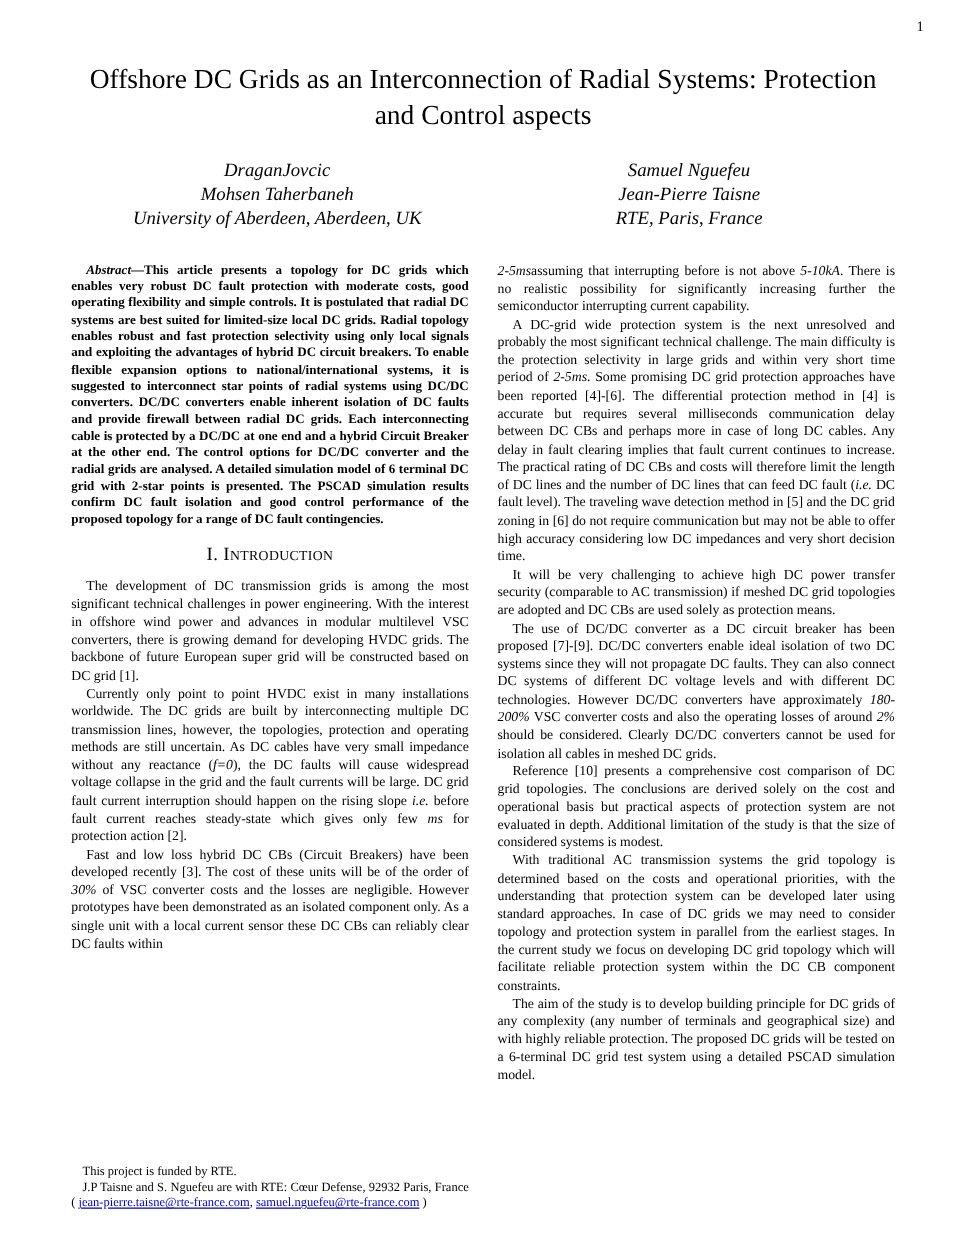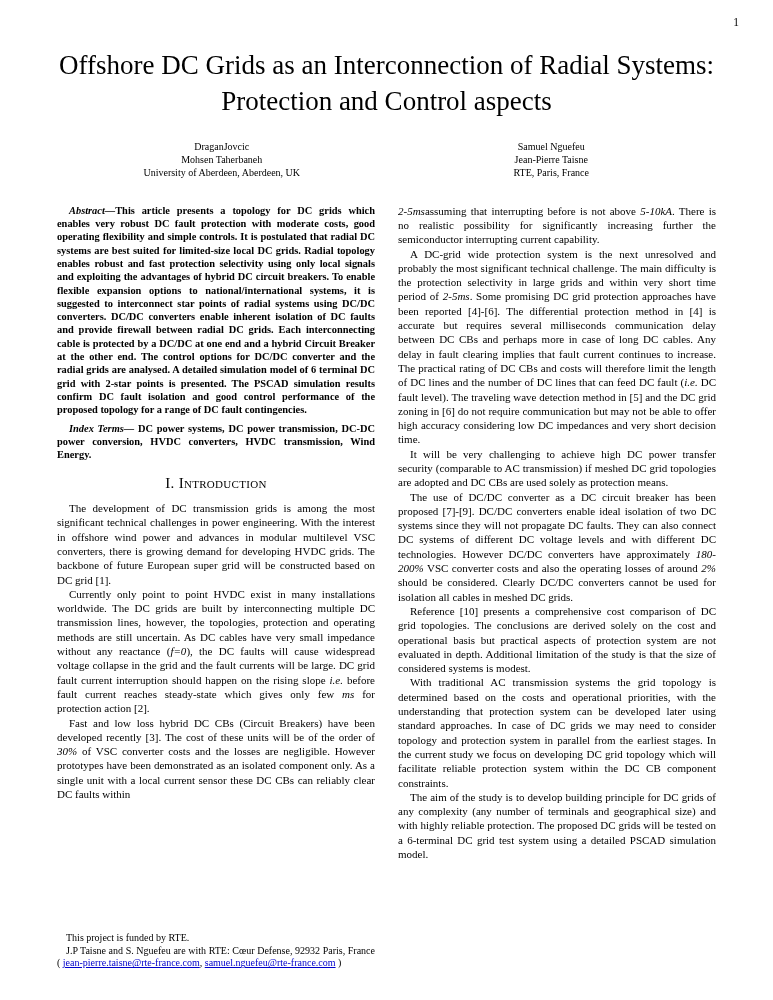--- a/index.html
+++ b/index.html
@@ -16,29 +16,29 @@
     display:flex; flex-direction:column;
     overflow:hidden;
     background:#fff;
   }
   .page-number {
     position:absolute; top:16px; right:34px;
     font-size:11.5px;
   }
   .title {
     margin-top:30px;
-    font-size:27px; font-weight:normal;
+    font-size:22px; font-weight:normal;
     line-height:1.32;
     text-align:center;
   }
   .authors {
     display:flex;
     margin-top:22px;
   }
-  .author-col { flex:1; text-align:center; font-size:10px; line-height:1.28; }
+  .author-col { flex:1; text-align:center; font-size:15px; line-height:1.28;font-style:italic; }
   .columns {
     display:flex; gap:23px;
     margin-top:24px;
     flex:1;
     min-height:0;
   }
   .col { flex:1; min-width:0; text-align:justify; font-size:11px; line-height:1.3;align-items:center; }
   .col-left { display:flex; flex-direction:column; }
   .abstract {
     font-weight:bold;
@@ -83,21 +83,20 @@
       <div>Samuel Nguefeu</div>
       <div>Jean-Pierre Taisne</div>
       <div>RTE, Paris, France</div>
     </div>
   </div>
 
   <div class="columns">
 
     <section class="col col-left">
       <p class="abstract"><span class="it">Abstract—</span><span>This article presents a topology for DC grids which enables very robust DC fault protection with moderate costs, good operating flexibility and simple controls. It is postulated that radial DC systems are best suited for limited-size local DC grids. Radial topology enables robust and fast protection selectivity using only local signals and exploiting the advantages of hybrid DC circuit breakers. To enable flexible expansion options to national/international systems, it is suggested to interconnect star points of radial systems using DC/DC converters. DC/DC converters enable inherent isolation of DC faults and provide firewall between radial DC grids. Each interconnecting cable is protected by a DC/DC at one end and a hybrid Circuit Breaker at the other end. The control options for DC/DC converter and the radial grids are analysed. A detailed simulation model of 6 terminal DC grid with 2-star points is presented. The PSCAD simulation results confirm DC fault isolation and good control performance of the proposed topology for a range of DC fault contingencies.</span></p>
-      <p class="abstract index-terms"><span class="it">Index Terms—</span><span> DC power systems, DC power transmission, DC-DC power conversion, HVDC converters, HVDC transmission, Wind Energy.</span></p>
       <h2 class="section-heading">I. Introduction</h2>
       <p class="body-p indent"><span>The development of DC transmission grids is among the most significant technical challenges in power engineering. With the interest in offshore wind power and advances in modular multilevel VSC converters, there is growing demand for developing HVDC grids. The backbone of future European super grid will be constructed based on DC grid [1].</span></p>
       <p class="body-p indent"><span>Currently only point to point HVDC exist in many installations worldwide. The DC grids are built by interconnecting multiple DC transmission lines, however, the topologies, protection and operating methods are still uncertain. As DC cables have very small impedance without any reactance (</span><span class="it">f=0</span><span>), the DC faults will cause widespread voltage collapse in the grid and the fault currents will be large. DC grid fault current interruption should happen on the rising slope </span><span class="it">i.e.</span><span> before fault current reaches steady-state which gives only few </span><span class="it">ms</span><span> for protection action [2].</span></p>
       <p class="body-p indent"><span>Fast and low loss hybrid DC CBs (Circuit Breakers) have been developed recently [3]. The cost of these units will be of the order of </span><span class="it">30%</span><span> of VSC converter costs and the losses are negligible. However prototypes have been demonstrated as an isolated component only. As a single unit with a local current sensor these DC CBs can reliably clear DC faults within</span></p>
       <div class="footnote">
         <p class="fn"><span>This project is funded by RTE.</span></p>
         <p class="fn"><span>J.P Taisne and S. Nguefeu are with RTE: Cœur Defense, 92932 Paris, France ( </span><span class="link">jean-pierre.taisne@rte-france.com</span><span>, </span><span class="link">samuel.nguefeu@rte-france.com</span><span> )</span></p>
       </div>
     </section>
 

